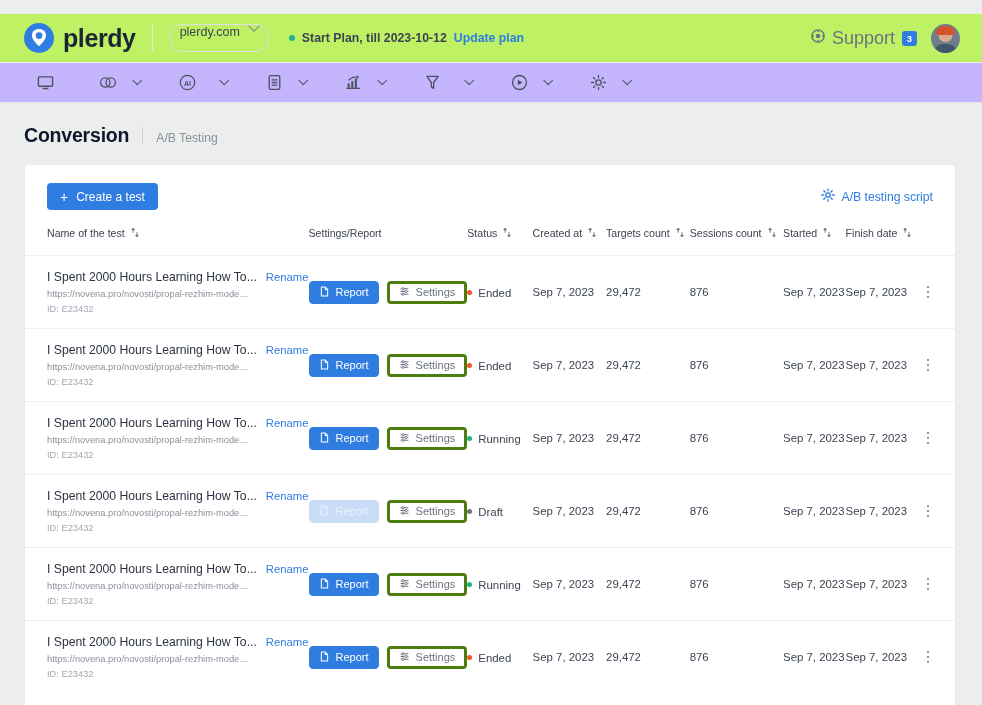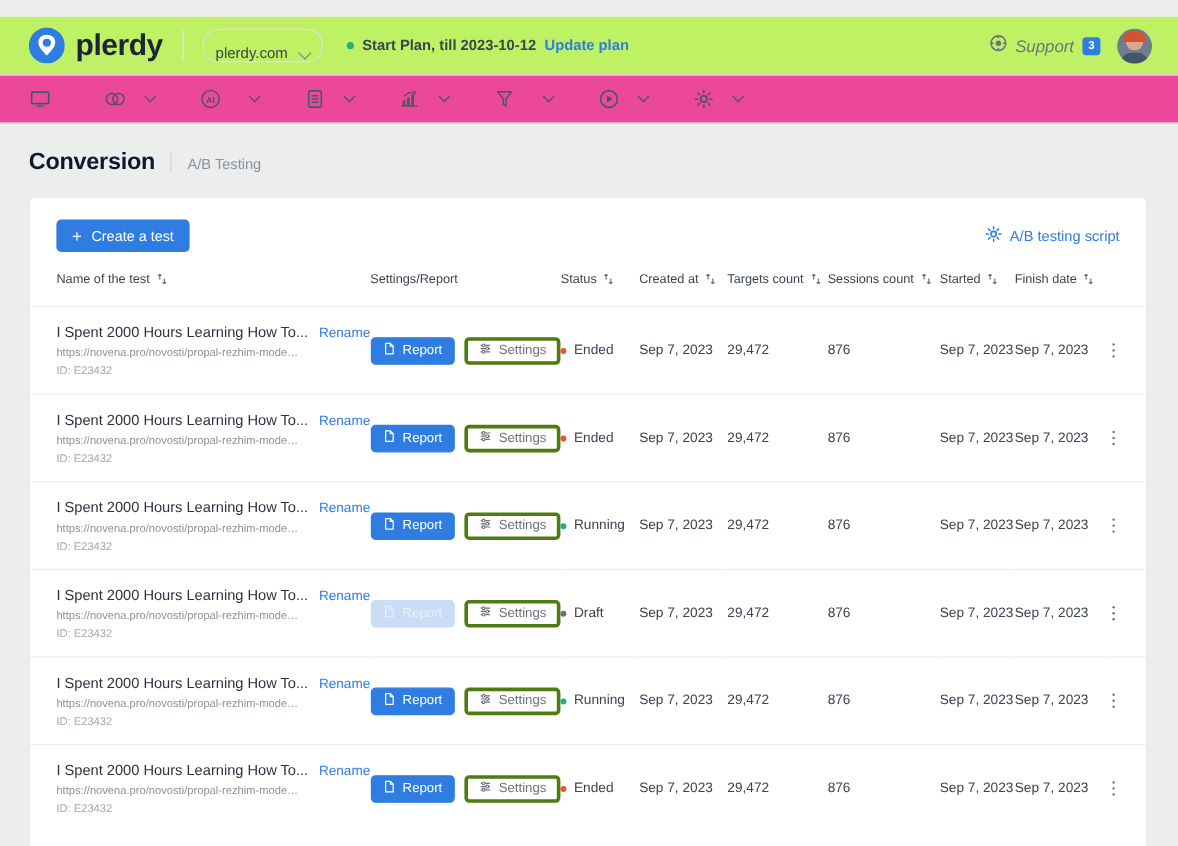--- a/index.html
+++ b/index.html
@@ -19,34 +19,34 @@
     margin-top: 14px;
   }
   .brand { display: flex; align-items: center; gap: 9px; }
   .brand-logo { width: 30px; height: 30px; flex: 0 0 auto; }
   .brand-name {
     font-size: 25px; font-weight: bold; color: #1d2533;
     letter-spacing: -0.4px;
   }
   .vdiv { width: 1px; height: 26px; background: #e3e5e8; margin: 0 16px; }
   .site-select {
-    display: flex; align-items: flex-end; gap: 10px;
+    display: flex; align-items: flex-start; gap: 10px;
     border: 1px solid #dcdfe3; border-radius: 13px;
     height: 28px; padding: 0 10px;
     font-size: 12.5px; color: #3c4452; cursor: pointer;
   }
   .caret { width: 8px; height: 8px; border-right: 1.4px solid #7a8290;
            border-bottom: 1.4px solid #7a8290; transform: rotate(45deg) translate(-2px,-2px); }
   .plan-wrap { display: flex; align-items: center; gap: 7px; margin-left: 20px; }
   .plan-dot { width: 6px; height: 6px; border-radius: 50%; background: #1fb186; }
   .plan-text { font-size: 12.3px; color: #3c4452; font-weight: bold; }
   .plan-link { font-size: 12.3px; color: #2f7de1; cursor: pointer; font-weight: bold; }
   .top-right { margin-left: auto; display: flex; align-items: center; gap: 14px; }
   .support { display: flex; align-items: center; gap: 7px; cursor: pointer; }
-  .support-label { font-size: 14px; color: #6b7280; font-style: italic; }
+  .support-label { font-size: 18px; color: #6b7280; }
   .badge {
     background: #2f7de1; color: #fff; font-size: 9.5px; font-weight: bold;
     min-width: 15px; height: 15px; border-radius: 3px;
     display: flex; align-items: center; justify-content: center; padding: 0 3px;
   }
   .avatar {
     width: 29px; height: 29px; border-radius: 50%;
     background: radial-gradient(circle at 50% 38%, #d8a98d 0 30%, #6f7d8d 31% 100%);
     overflow: hidden; position: relative; cursor: pointer;
   }
@@ -54,23 +54,23 @@
     content: ""; position: absolute; top: 2px; left: 5px; width: 19px; height: 9px;
     background: #d2542f; border-radius: 9px 9px 3px 3px;
   }
   .avatar::after { 
     content: ""; position: absolute; bottom: 0; left: 3px; width: 23px; height: 9px;
     background: #3f566b; border-radius: 9px 9px 0 0;
   }
 
   
   .navbar {
-    height: 41px; background: #ec4899;
+    height: 41px; background: #c4b5fd;
     border-top: 1px solid #eceef1; border-bottom: 1px solid #e4e6e9;
-    display: flex; align-items: center; padding: 0 24px; gap: 38px;
+    display: flex; align-items: center; padding: 0 36px; gap: 38px;
   }
   .nav-item {
     display: flex; align-items: center; gap: 7px;
     font-size: 12.8px; font-weight: bold; color: #262d3a;
     cursor: pointer; height: 100%;
   }
   .nav-icon { width: 18px; height: 18px; display: flex; align-items: center; justify-content: center; flex: 0 0 auto; }
   .sup-new { font-size: 7px; font-weight: bold; color: #262d3a; vertical-align: super;
              margin-left: 1px; letter-spacing: .2px; }
   .chev {

